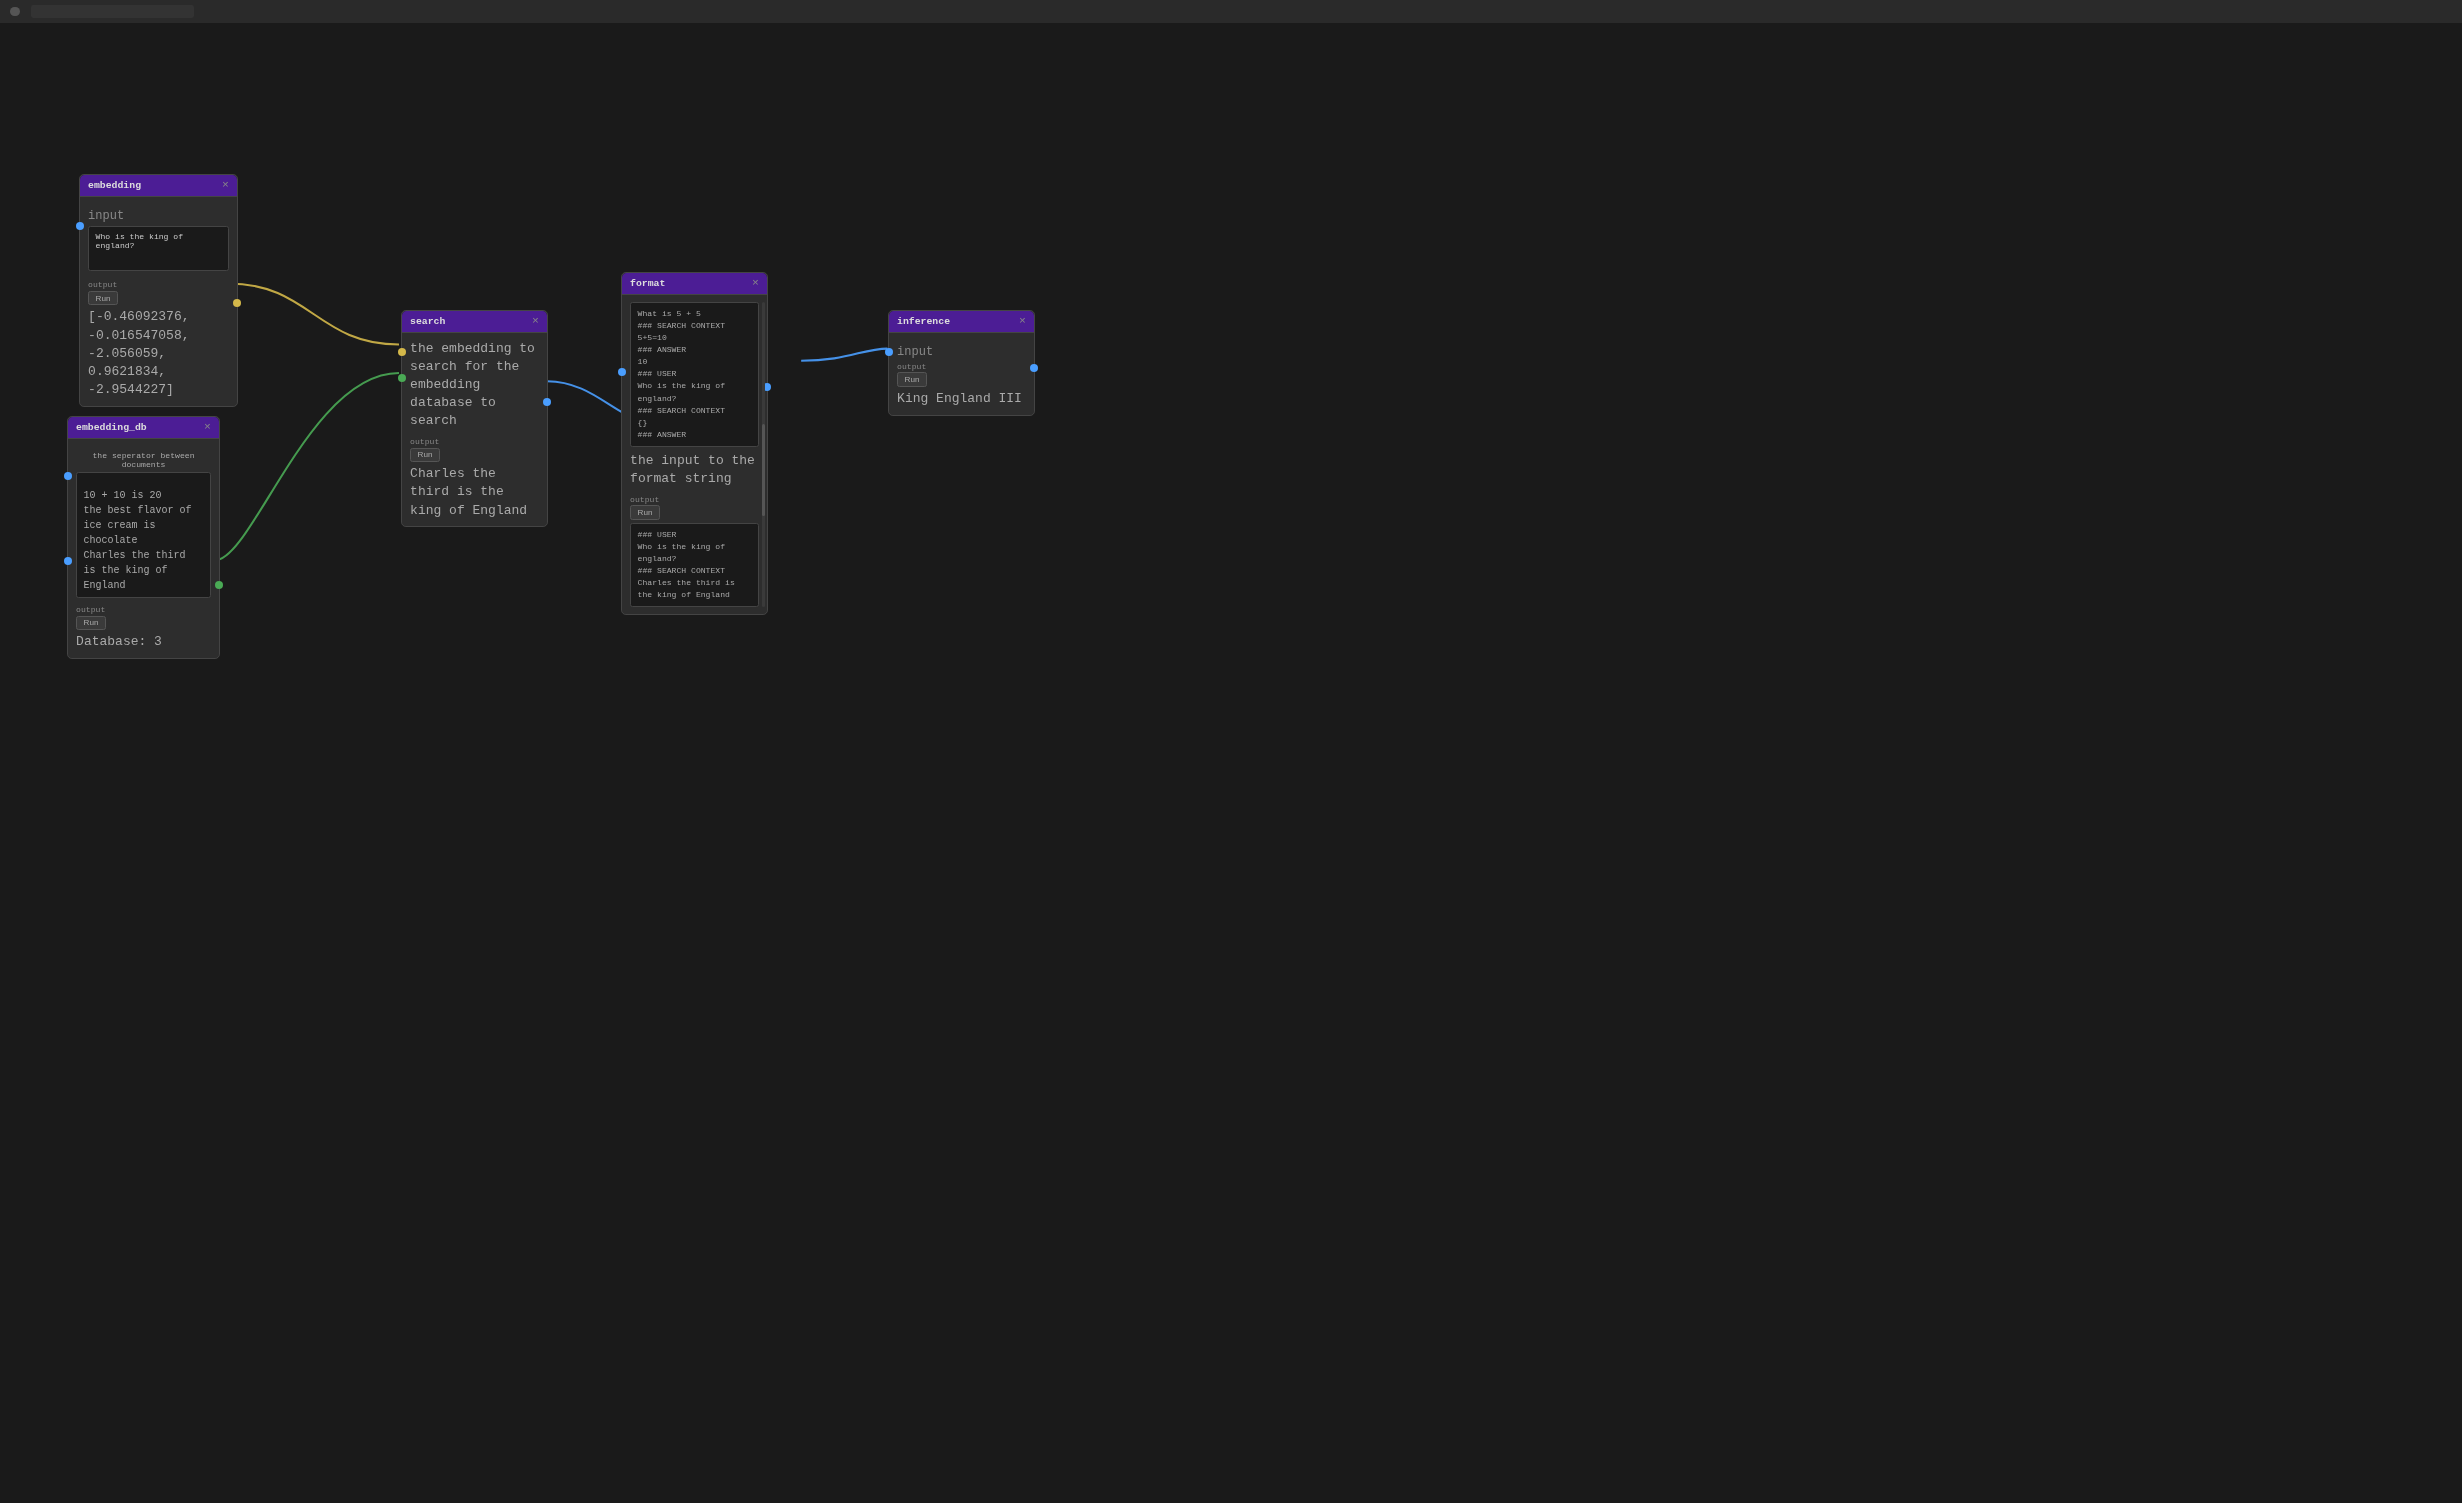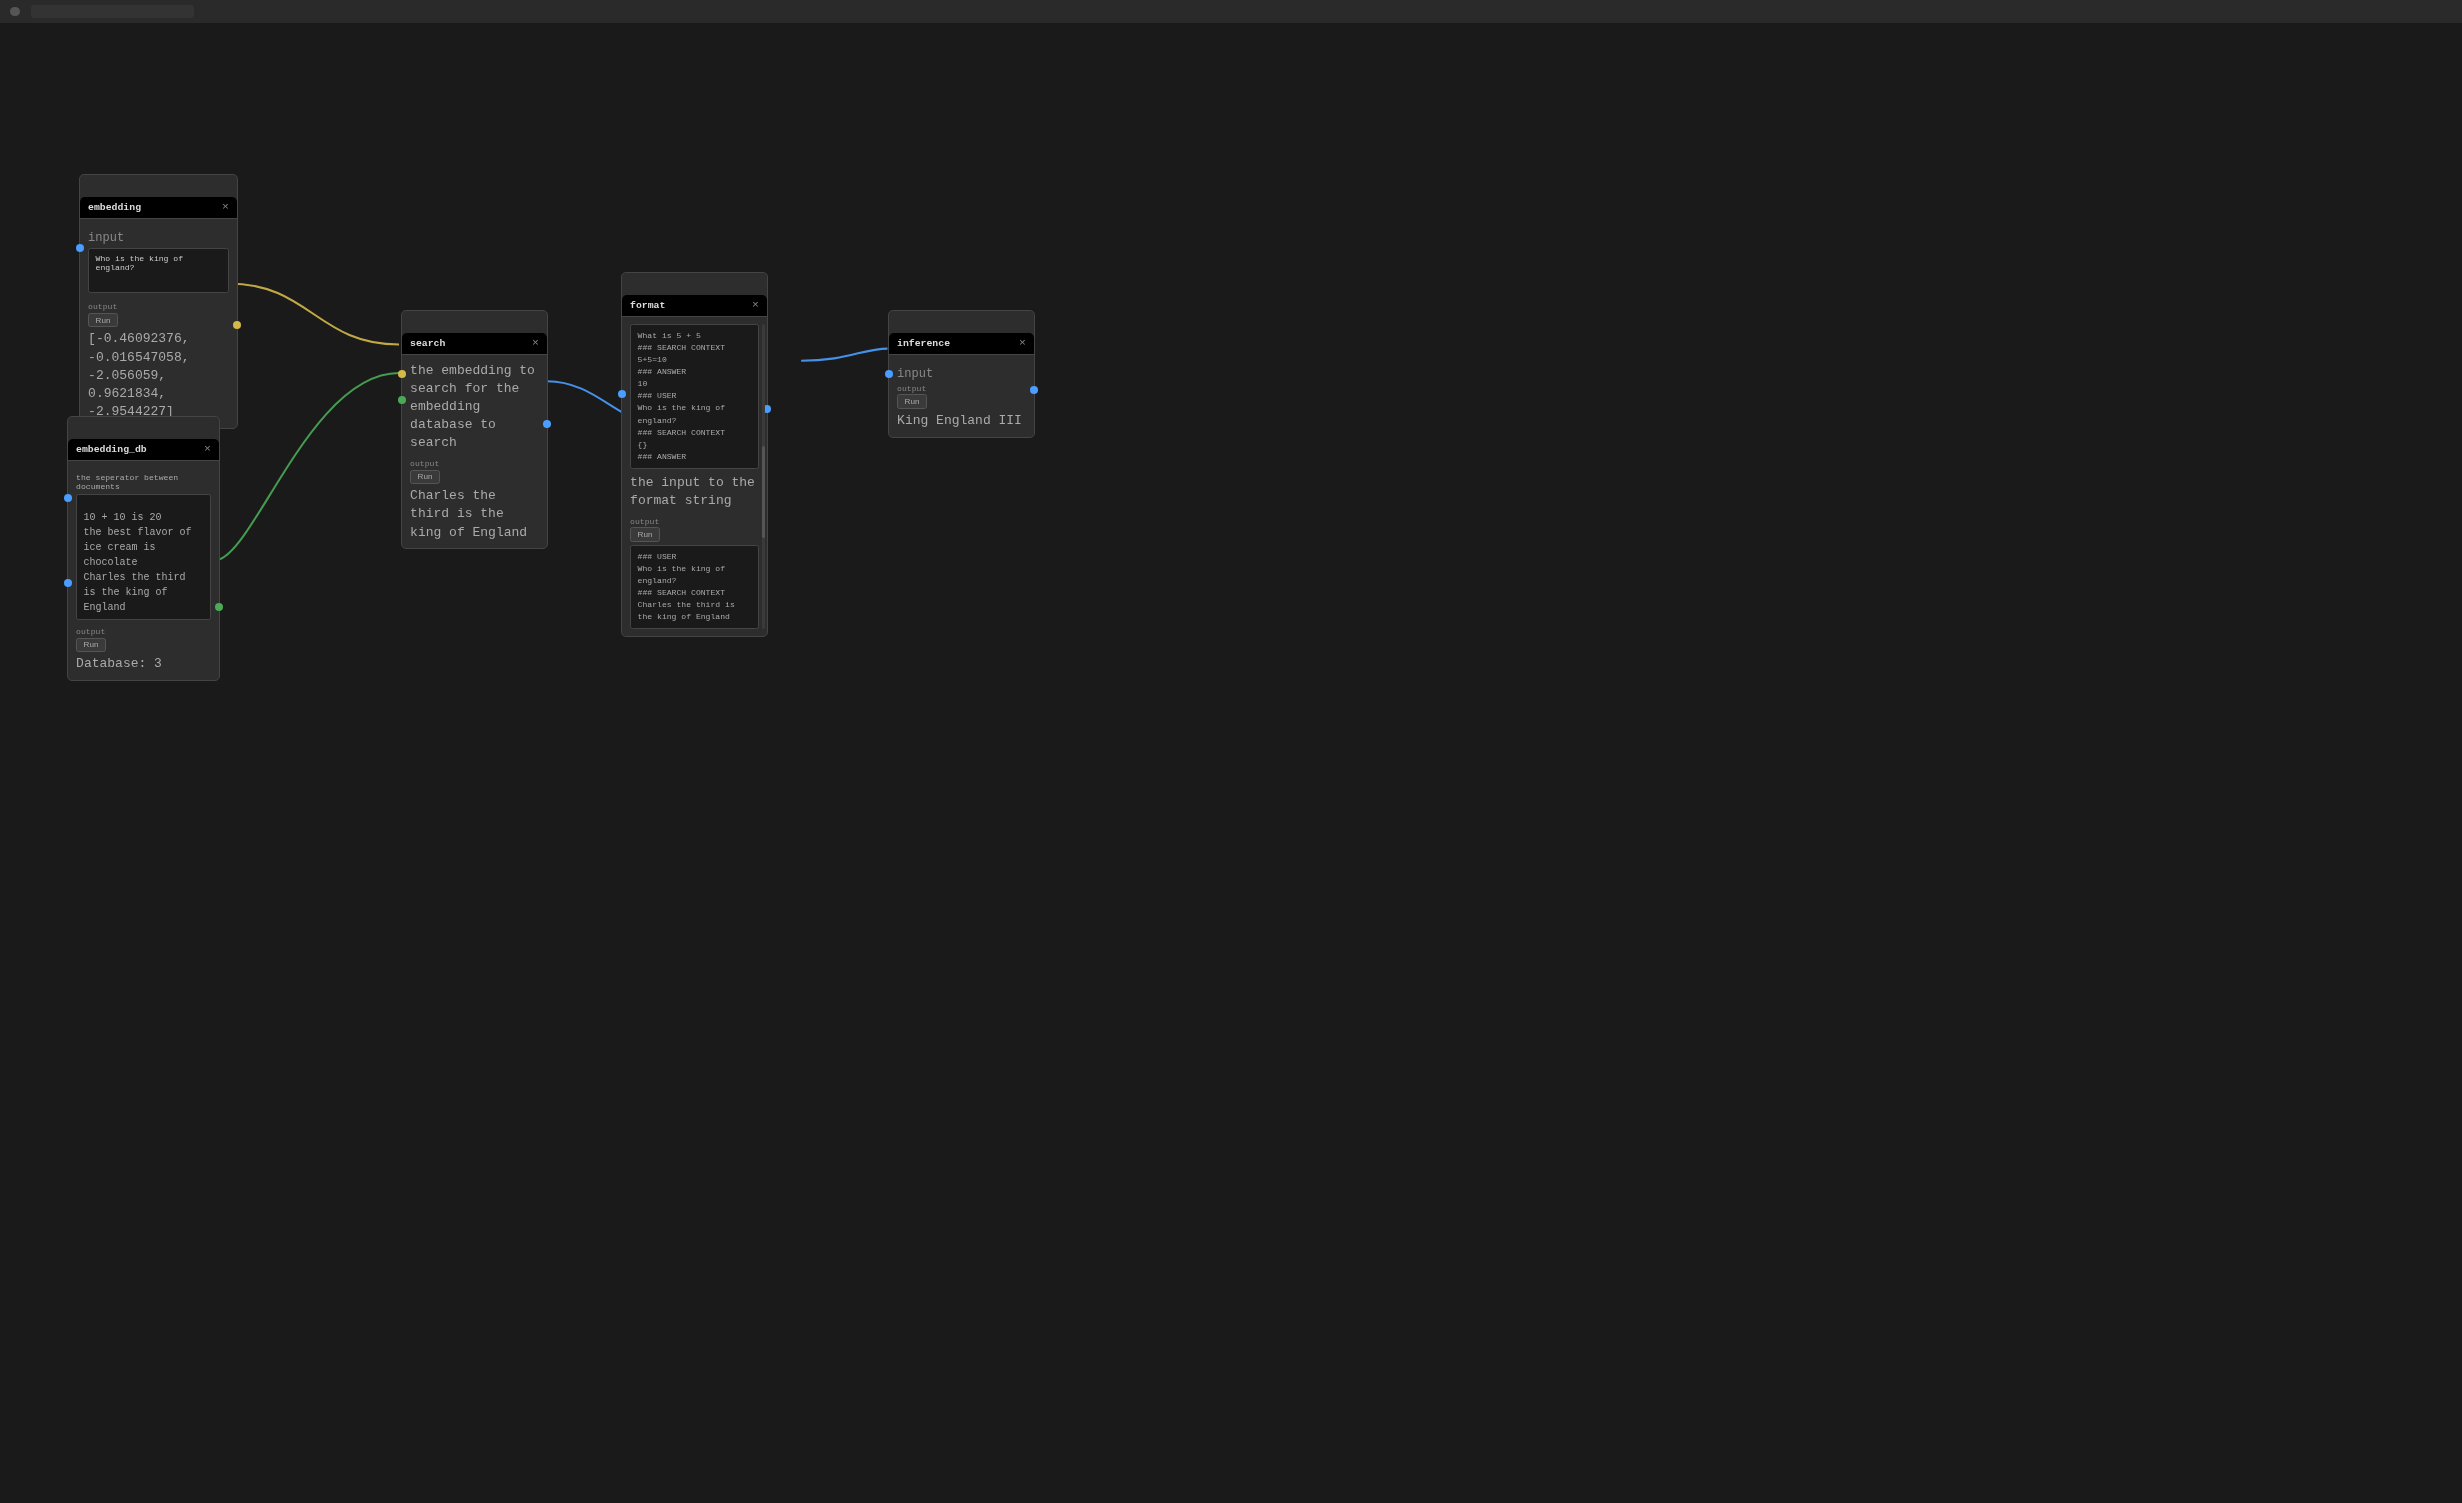--- a/index.html
+++ b/index.html
@@ -60,24 +60,23 @@
       min-width: 147px;
       font-size: 9px;
       color: #ccc;
     }
 
     .node-header {
       display: flex;
       justify-content: space-between;
       align-items: center;
       padding: 4.9px 8.1px;
-      background: #000000;
+      background: #4c1d95;
       border-radius: 4.9px 4.9px 0 0;
       border-bottom: 0.8px solid #444;
-      margin-top: 22px;
     }
 
     .node-title {
       font-size: 9.8px;
       color: #ddd;
       font-weight: bold;
     }
 
     .node-close {
       color: #888;
@@ -235,21 +234,21 @@
 
   <div class="node" style="left: 67px; top: 393px; width: 153px;">
     <div class="node-header">
       <span class="node-title">embedding_db</span>
       <span class="node-close">×</span>
     </div>
     <div class="node-body" style="position:relative;">
       
       <div class="port port-blue" style="position:absolute; left:-4.1px; top:33px;"></div>
       
-      <div class="node-label" style="font-size:8.1px; color:#aaa; margin-bottom:3.3px;">the seperator between documents</div>
+      <div class="node-label" style="font-size:8.1px; color:#aaa; margin-bottom:3.3px;text-align:center;">the seperator between documents</div>
       
       <div class="db-content">
         <div style="height:9.8px;"></div>
         10 + 10 is 20<br>
         the best flavor of ice cream is chocolate<br>
         Charles the third is the king of England
       </div>
       
       
       <div class="port port-blue" style="position:absolute; left:-4.1px; top:118px;"></div>

